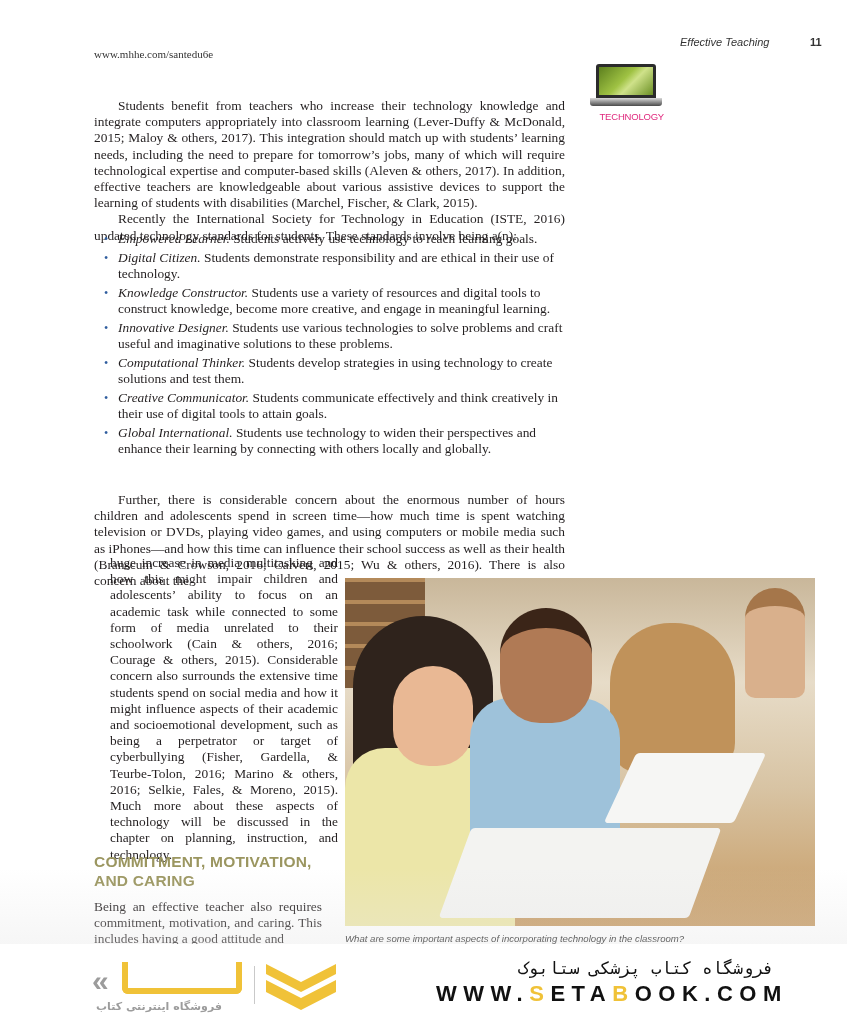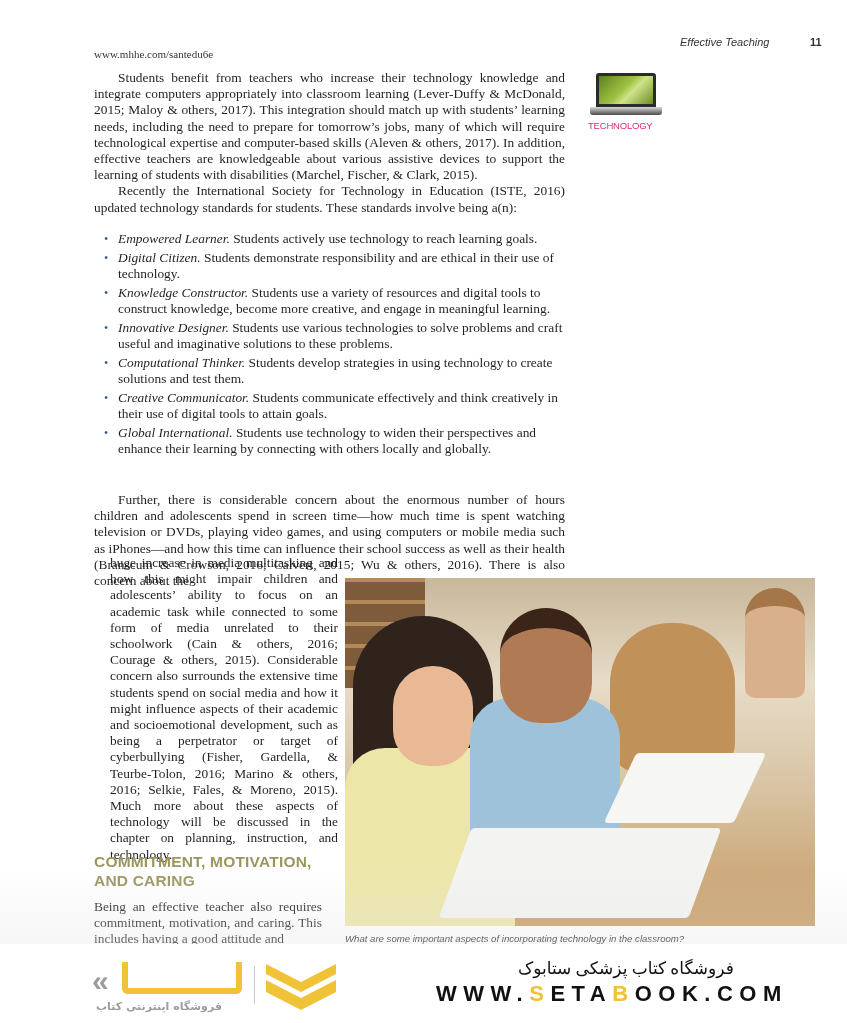--- a/index.html
+++ b/index.html
@@ -8,23 +8,23 @@
 
   .running-head { position: absolute; top: 36px; left: 94px; right: 0; height: 14px;
     font-family: "Liberation Sans", sans-serif; font-size: 11px; color: #333; }
   .running-head .url { position: absolute; left: 0; top: 12px; font-family: Liberation Serif, serif; }
   .running-head .chapter { position: absolute; left: 586px; top: 0; font-style: italic; }
   .running-head .pageno { position: absolute; left: 716px; top: 0; font-weight: bold; }
 
   .body-text { position: absolute; left: 94px; width: 471px; font-size: 13.4px; line-height: 16.2px;
     text-align: justify; }
   .body-text p { text-indent: 24px; }
-  .p1 { top: 70px; }
+  .p1 { top: 98px; }
 
-  .margin-icon { position: absolute; left: 588px; top: 73px; width: 76px; text-align: left; }
+  .margin-icon { position: absolute; left: 588px; top: 64px; width: 76px; text-align: right; }
   .laptop-screen { width: 60px; height: 34px; margin: 0 auto; background: linear-gradient(135deg, #5c7f1e 0%, #9fc243 45%, #cfe28a 60%, #6b8f24 100%);
     border: 3px solid #2b2b2b; border-radius: 3px 3px 0 0; }
   .laptop-base { width: 72px; height: 8px; margin: 0 auto; background: linear-gradient(#d9d9d9, #4a4a4a); border-radius: 0 0 3px 3px; }
   .margin-icon .label { font-family: "Liberation Sans", sans-serif; font-size: 9.5px; color: #e0287d; margin-top: 5px; letter-spacing: -0.2px; }
 
   .bullets { position: absolute; left: 104px; top: 231px; width: 461px; list-style: none; font-size: 13.4px; line-height: 16.2px; }
   .bullets li { position: relative; padding-left: 14px; margin-bottom: 2.6px; }
   .bullets li .dot { position: absolute; left: 0; top: 0; color: #2f5d9e; font-size: 12px; }
   .bullets li em { font-style: italic; }
 
@@ -52,21 +52,21 @@
   .fade { position: absolute; left: 0; top: 868px; width: 847px; height: 76px;
     background: linear-gradient(180deg, rgba(255,255,255,0) 0%, rgba(230,230,230,0.35) 100%); pointer-events: none; }
 
   .footer-banner { position: absolute; left: 0; top: 944px; width: 847px; height: 79px; background: #ffffff; }
   .logo-wrap { position: absolute; left: 92px; top: 18px; width: 250px; height: 50px; }
   .logo-arrows { position: absolute; left: 0; top: 2px; font-family: "Liberation Sans", sans-serif; font-size: 30px; font-weight: bold; color: #9c9c9c; letter-spacing: -6px; }
   .logo-word { position: absolute; left: 30px; top: 0; width: 120px; height: 32px; border: 6px solid #f0c238; border-top: none; border-radius: 0 0 6px 6px; }
   .logo-sub { position: absolute; left: 4px; top: 38px; font-family: "DejaVu Sans", sans-serif; font-size: 11px; color: #9c9c9c; direction: rtl; font-weight: bold; }
   .logo-divider { position: absolute; left: 162px; top: 4px; width: 1px; height: 38px; background: #c9c9c9; }
   .logo-chevron { position: absolute; left: 174px; top: 2px; width: 70px; height: 46px; }
-  .shop-title { position: absolute; left: 518px; top: 14px; font-family: Liberation Serif, serif; font-size: 17px; color: #111; direction: rtl; text-align: right; }
+  .shop-title { position: absolute; left: 518px; top: 14px; font-family: Liberation Mono, monospace; font-size: 17px; color: #111; direction: rtl; text-align: right; }
   .shop-url { position: absolute; left: 436px; top: 37px; font-family: "Liberation Sans", sans-serif; font-size: 22px; letter-spacing: 6.5px; color: #111; font-weight: bold; }
   .shop-url .hl { color: #f0c238; }
 </style>
 </head>
 <body>
 
 <div class="running-head">
   <span class="url">www.mhhe.com/santedu6e</span>
   <span class="chapter">Effective Teaching</span>
   <span class="pageno">11</span>

